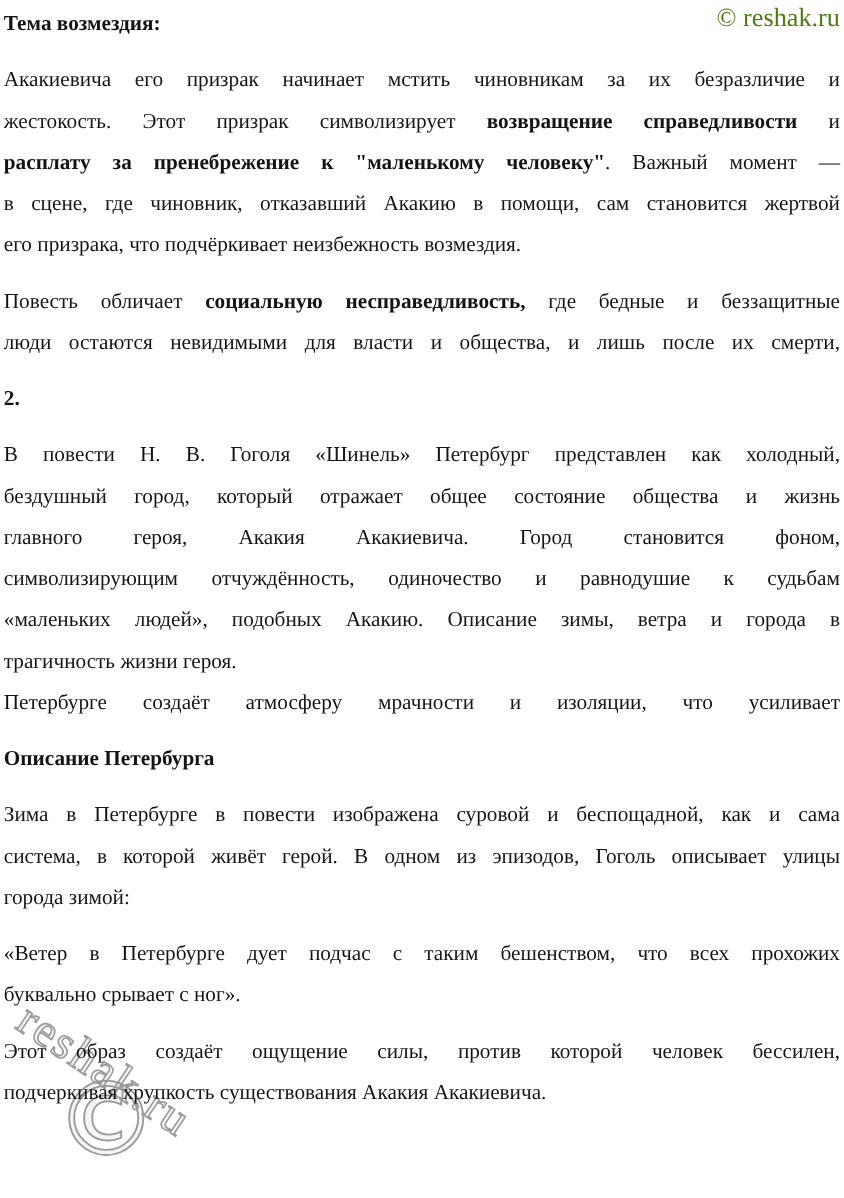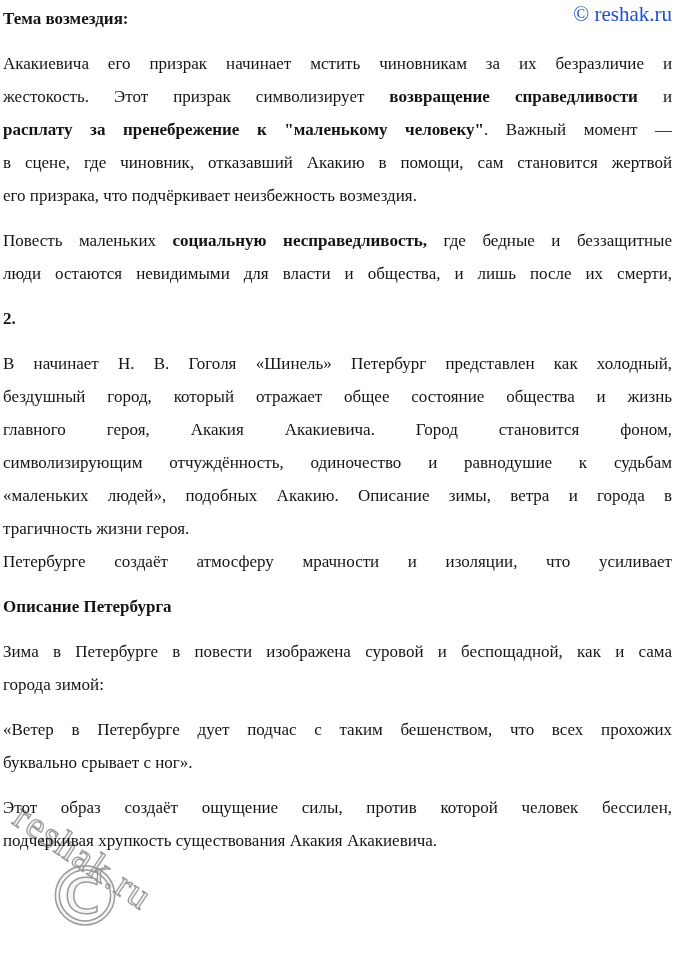--- a/index.html
+++ b/index.html
@@ -8,21 +8,21 @@
     background: #ffffff;
     overflow: hidden;
     position: relative;
     font-family: "Liberation Serif", "DejaVu Serif", serif;
   }
   .page { position: absolute; inset: 0; }
 
   .logo {
     position: absolute; top: 0px; right: 3px;
     font-size: 21px; line-height: 28px;
-    color: #1d4ed8; z-index: 3;
+    color: #4d7c0f; z-index: 3;
     white-space: nowrap;
   }
 
   .content {
     position: absolute; left: 3px; right: 3px; top: 2px;
     z-index: 2; color: #141414;
     font-size: 17px;
   }
   .block { margin: 0 0 12px 0; }
   .line {
@@ -64,40 +64,41 @@
         <div class="line last"><b>Тема возмездия:</b></div>
       </div>
       <div class="block paragraph">
         <div class="line"><span>Акакиевича его призрак начинает мстить чиновникам за их безразличие и</span></div>
         <div class="line"><span>жестокость. Этот призрак символизирует </span><b>возвращение справедливости</b><span> и</span></div>
         <div class="line"><b>расплату за пренебрежение к "маленькому человеку"</b><span>. Важный момент —</span></div>
         <div class="line"><span>в сцене, где чиновник, отказавший Акакию в помощи, сам становится жертвой</span></div>
         <div class="line last"><span>его призрака, что подчёркивает неизбежность возмездия.</span></div>
       </div>
       <div class="block paragraph">
-        <div class="line"><span>Повесть маленьких </span><b>социальную несправедливость,</b><span> где бедные и беззащитные</span></div>
+        <div class="line"><span>Повесть обличает </span><b>социальную несправедливость,</b><span> где бедные и беззащитные</span></div>
         <div class="line"><span>люди остаются невидимыми для власти и общества, и лишь после их смерти,</span></div>
       </div>
       <div class="block heading">
         <div class="line last"><b>2.</b></div>
       </div>
       <div class="block paragraph">
-        <div class="line"><span>В начинает Н. В. Гоголя «Шинель» Петербург представлен как холодный,</span></div>
+        <div class="line"><span>В повести Н. В. Гоголя «Шинель» Петербург представлен как холодный,</span></div>
         <div class="line"><span>бездушный город, который отражает общее состояние общества и жизнь</span></div>
         <div class="line"><span>главного героя, Акакия Акакиевича. Город становится фоном,</span></div>
         <div class="line"><span>символизирующим отчуждённость, одиночество и равнодушие к судьбам</span></div>
         <div class="line"><span>«маленьких людей», подобных Акакию. Описание зимы, ветра и города в</span></div>
         <div class="line last"><span>трагичность жизни героя.</span></div>
         <div class="line"><span>Петербурге создаёт атмосферу мрачности и изоляции, что усиливает</span></div>
       </div>
       <div class="block heading">
         <div class="line last"><b>Описание Петербурга</b></div>
       </div>
       <div class="block paragraph">
         <div class="line"><span>Зима в Петербурге в повести изображена суровой и беспощадной, как и сама</span></div>
+        <div class="line"><span>система, в которой живёт герой. В одном из эпизодов, Гоголь описывает улицы</span></div>
         <div class="line last"><span>города зимой:</span></div>
       </div>
       <div class="block paragraph">
         <div class="line"><span>«Ветер в Петербурге дует подчас с таким бешенством, что всех прохожих</span></div>
         <div class="line last"><span>буквально срывает с ног».</span></div>
       </div>
       <div class="block paragraph">
         <div class="line"><span>Этот образ создаёт ощущение силы, против которой человек бессилен,</span></div>
         <div class="line last"><span>подчеркивая хрупкость существования Акакия Акакиевича.</span></div>
       </div>

